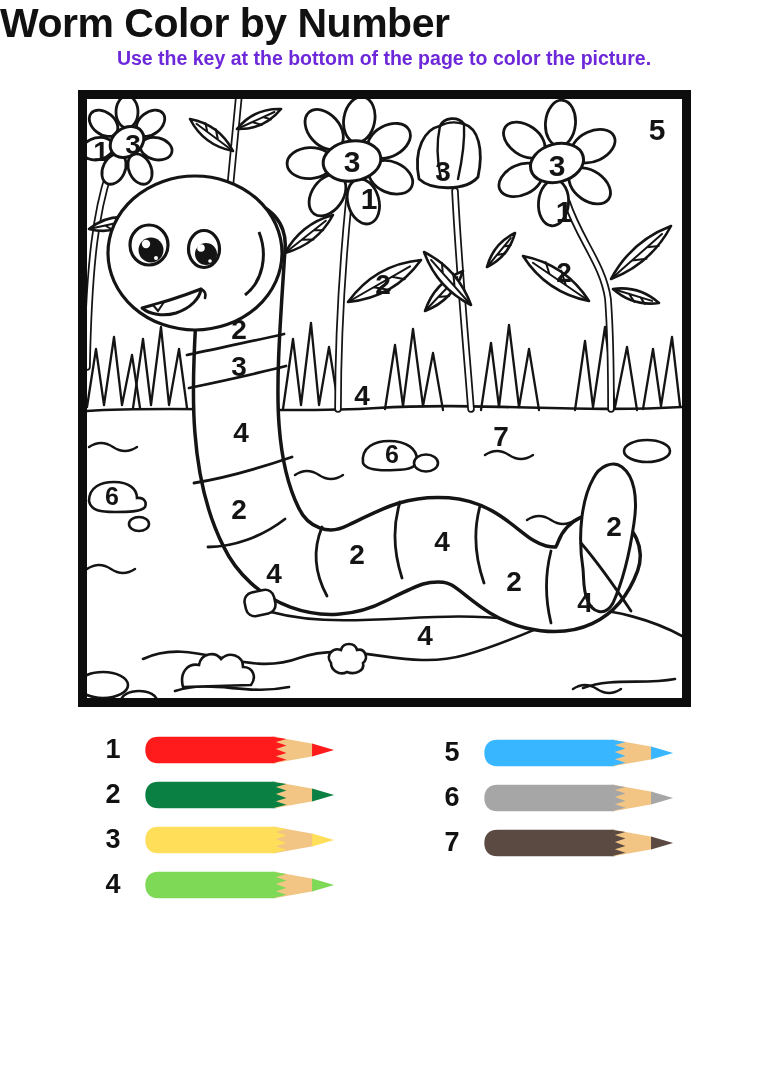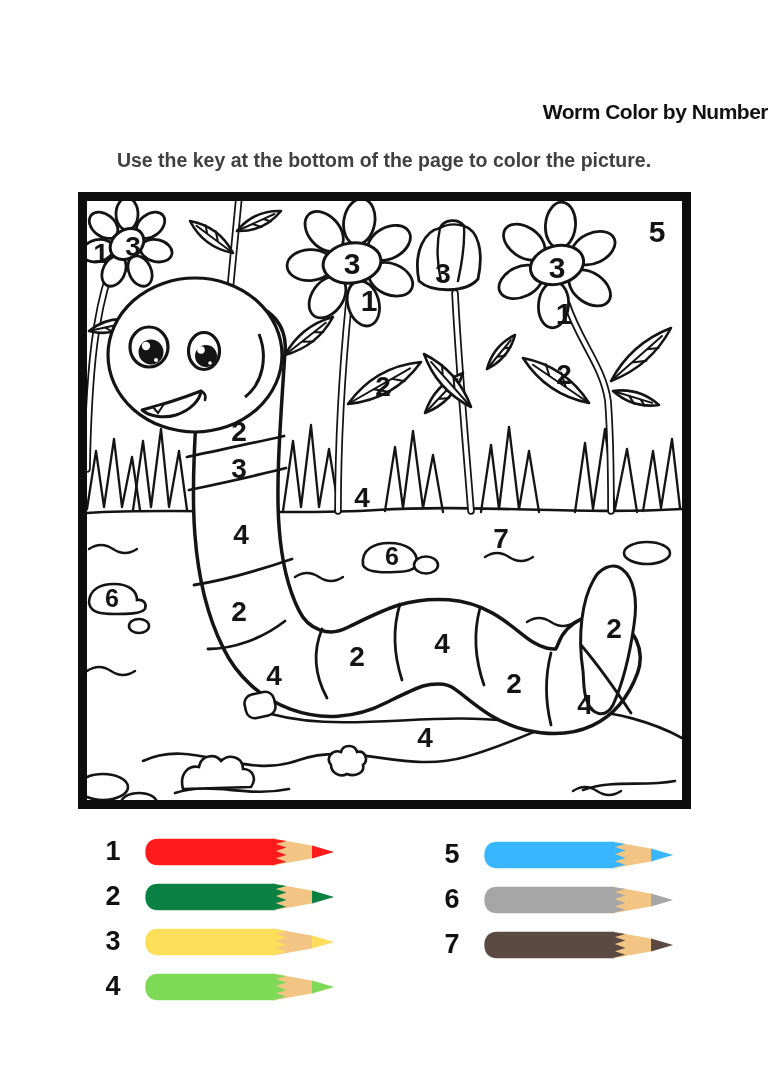--- a/index.html
+++ b/index.html
@@ -3,26 +3,26 @@
 <meta charset="utf-8">
 <style>
   html,body { margin:0; padding:0; }
   body {
     width:768px; height:1086px; background:#ffffff;
     font-family:"Liberation Sans", sans-serif; color:#111;
     overflow:hidden;
   }
   .sheet { width:768px; height:1086px; position:relative; }
   .title {
-    padding-top:100px; text-align:right;
-    font-size:21px; font-weight:800; letter-spacing:-0.5px; color:#111;
+    text-align:left;
+    font-size:41px; font-weight:800; letter-spacing:-0.5px; color:#111;
   }
   .subtitle {
-    margin-top:25px; text-align:center;
-    font-size:19.5px; font-weight:700; color:#404040;
+    text-align:center;
+    font-size:19.5px; font-weight:700; color:#6d28d9;
   }
   .frame {
     width:595px; height:599px; margin:20px auto 0 auto;
     border:9px solid #0d0d0d; background:#fff;
   }
   .frame svg { display:block; }
   .key {
     display:flex; margin-top:27px; padding:0 40px 0 98px;
   }
   .key-col { flex:1; }

